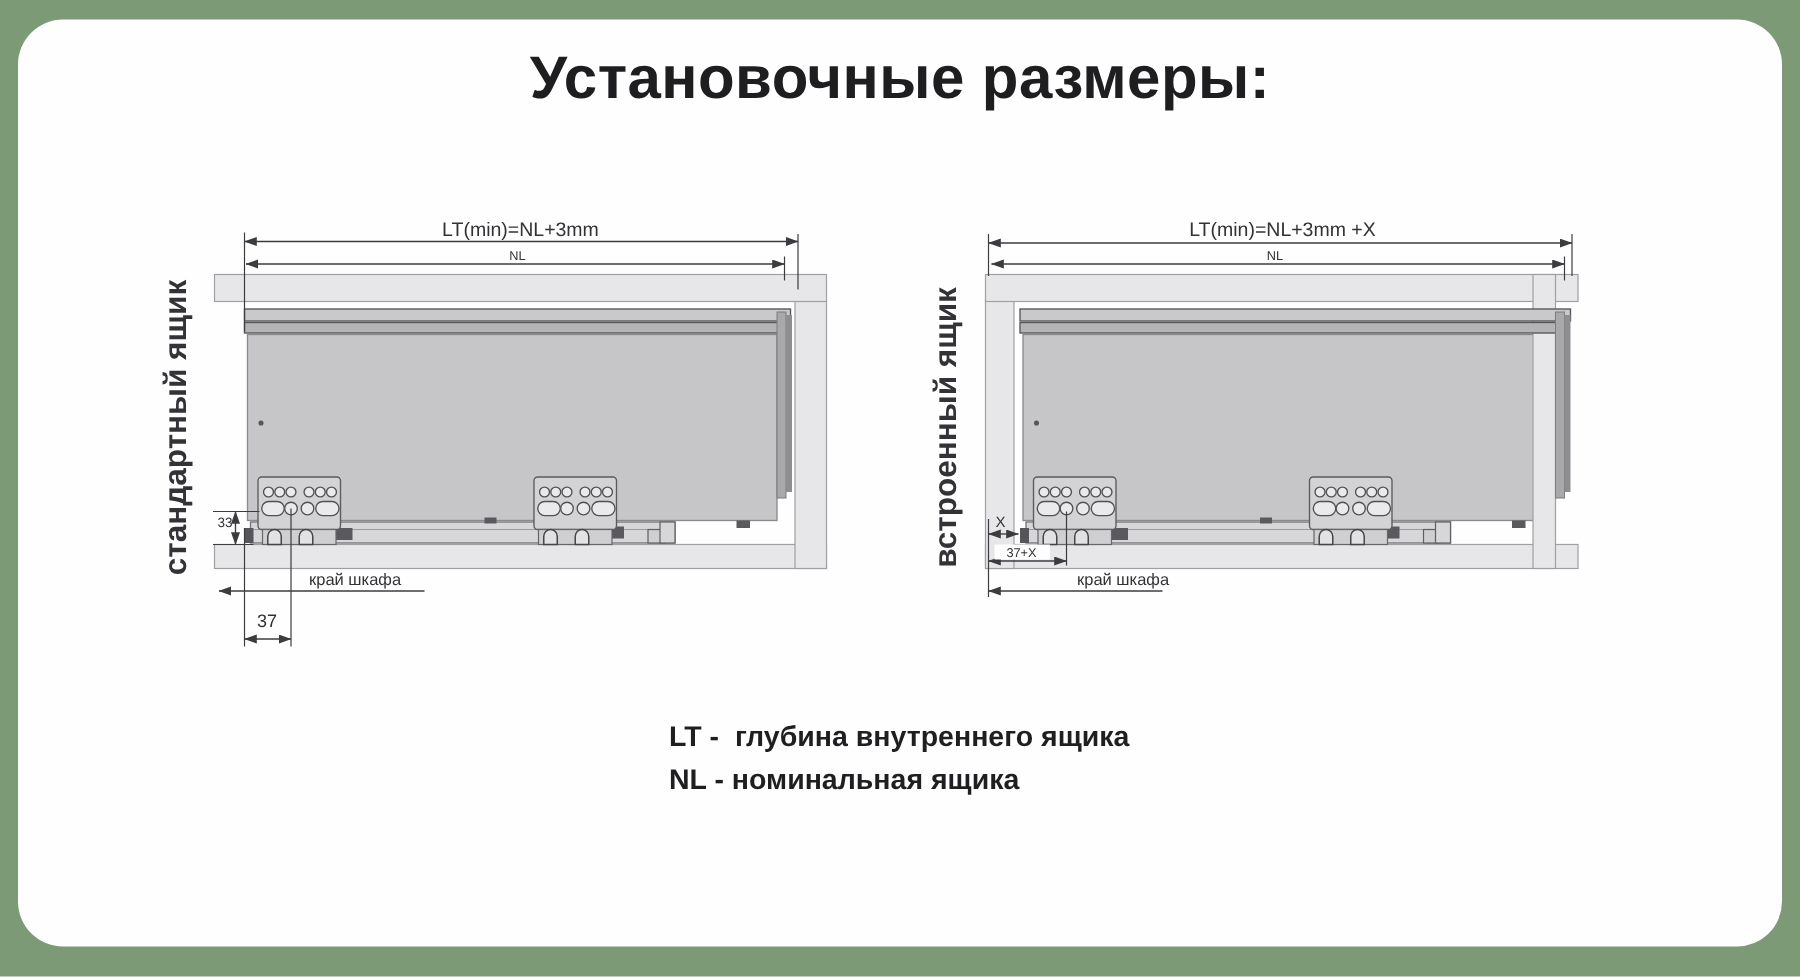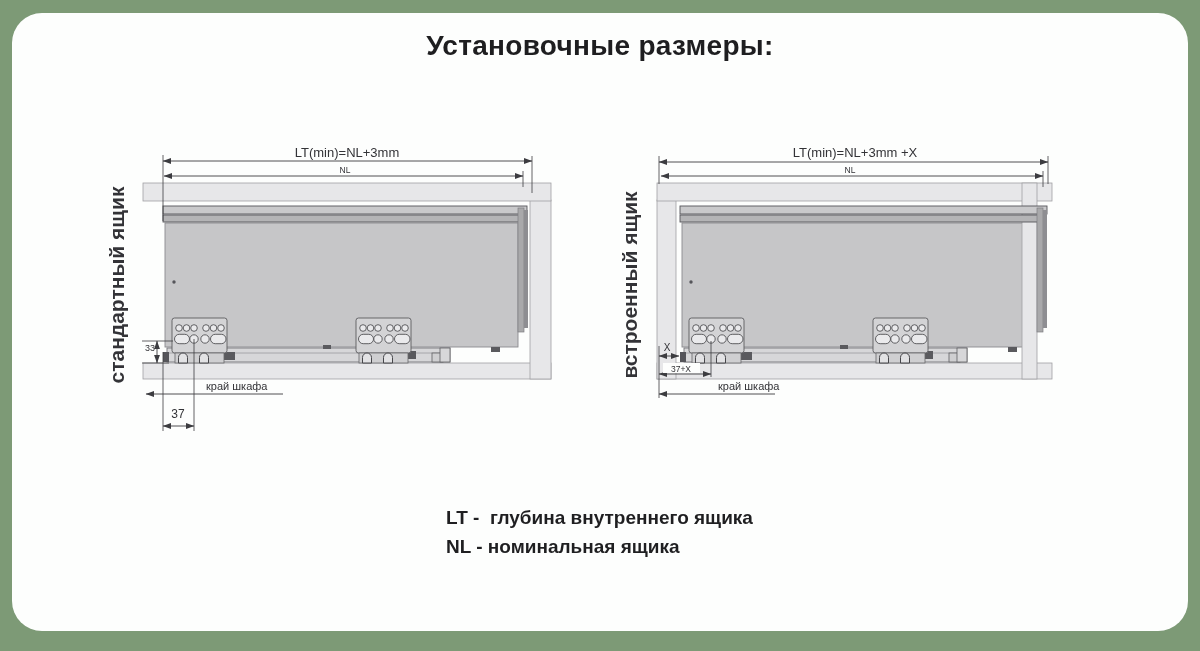--- a/index.html
+++ b/index.html
@@ -7,26 +7,26 @@
     width:1200px;height:651px;position:relative;overflow:hidden;
     background:#7d9a76;
     font-family:"Liberation Sans", sans-serif;
   }
   .card{
     position:absolute;left:12px;top:13px;width:1176px;height:618px;
     background:#fdfefd;border-radius:30px;
   }
   .title{
     position:absolute;left:12px;top:30px;width:1176px;
-    text-align:center;font-size:28px;font-weight:bold;
+    text-align:center;font-size:40px;font-weight:bold;
     letter-spacing:.3px;color:#1e1e20;
   }
   .legend{
     position:absolute;left:446px;top:477px;
-    font-size:19px;line-height:29px;font-weight:bold;color:#1f1f21;margin-top:26px;
+    font-size:19px;line-height:29px;font-weight:bold;color:#1f1f21;
   }
   .legend div{white-space:pre;}
   svg.draw{position:absolute;left:0;top:0;}
   svg text{font-family:"Liberation Sans", sans-serif;fill:#333337;}
   .dim{stroke:#3c3c40;stroke-width:0.9;fill:none;}
   .thin{stroke:#3c3c40;stroke-width:0.8;fill:none;}
 </style>
 </head>
 <body>
 

